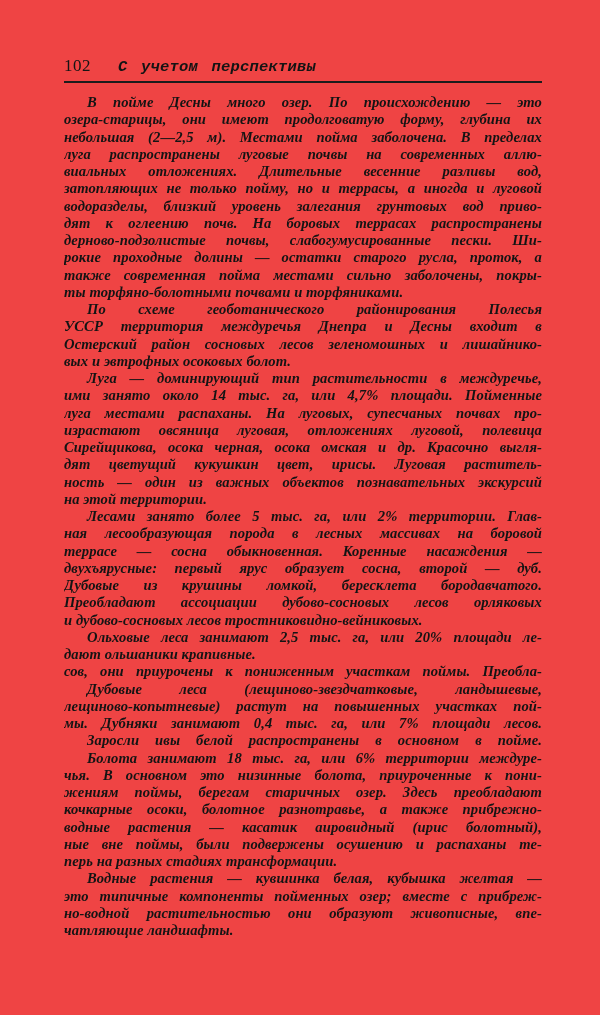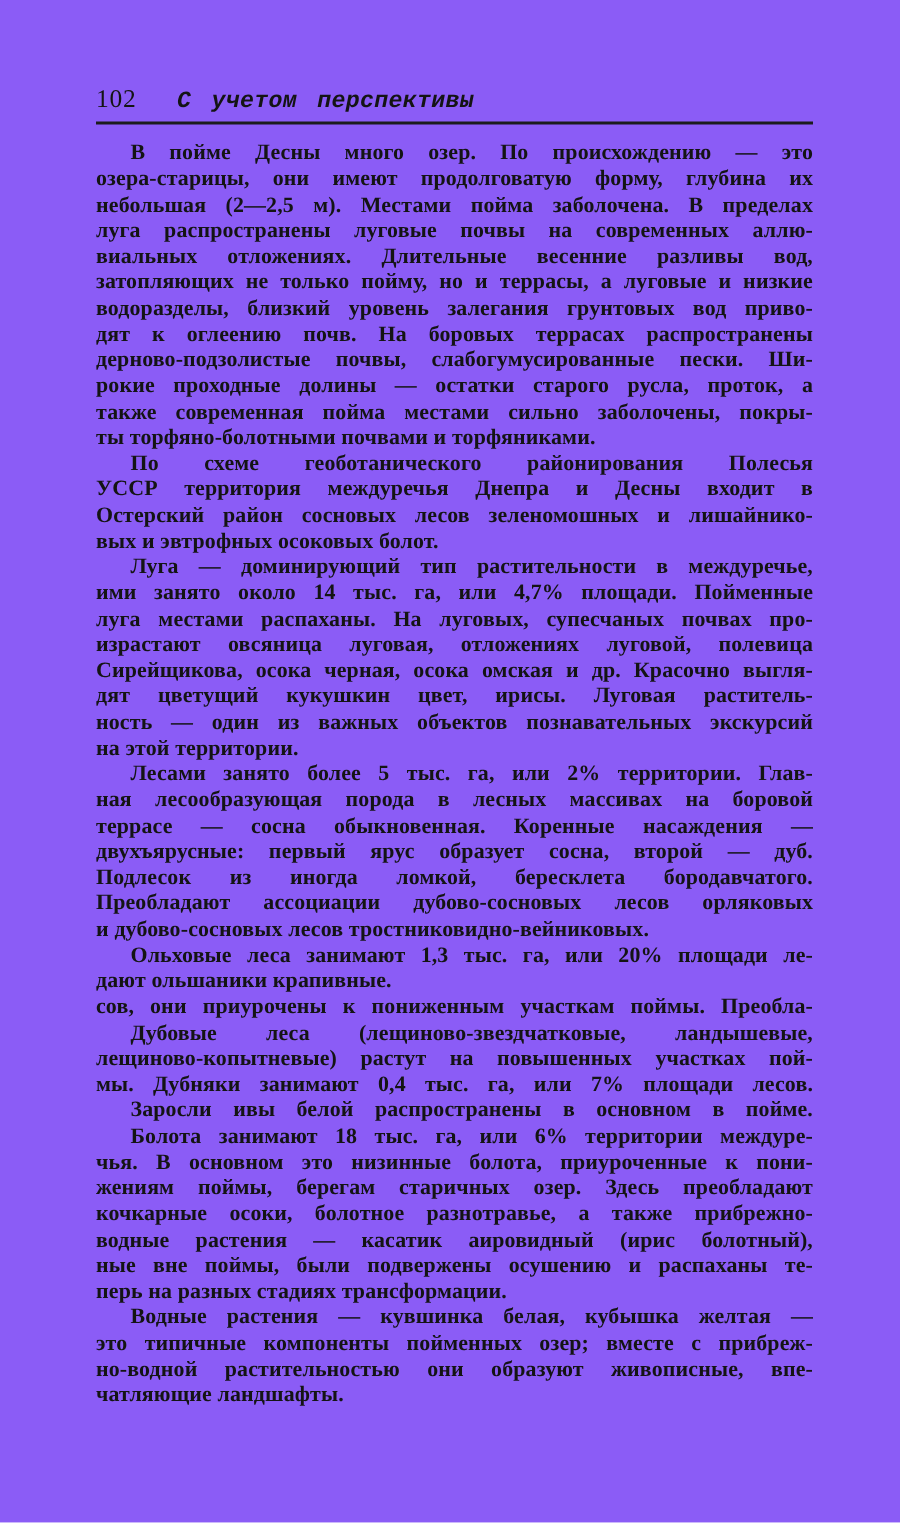--- a/index.html
+++ b/index.html
@@ -57,46 +57,47 @@
 
   .paragraph { margin: 0; }
 
   .line {
     height: 17.25px;
     line-height: 17.25px;
     text-align: justify;
     text-align-last: justify;
     overflow: hidden;
     white-space: nowrap;
+    font-style: italic;
   }
 
   .line.last { text-align-last: left; }
   .line.indent { text-indent: 23px; }
 </style>
 </head>
 <body>
 
-<div class="page" style="background: #8b5cf6; color: rgb(20, 20, 20);">
+<div class="page" style="background: #ef4444; color: rgb(20, 20, 20);">
   <div class="content">
 
     <div class="header">
       <span class="pagenum">102</span>
       <span class="running">С учетом перспективы</span>
     </div>
 
     <div class="rule" style="border-bottom-color: rgb(28, 28, 28);"></div>
 
     <div class="bodytext" id="text-body">
         <div class="paragraph">
           <div class="line indent">В пойме Десны много озер. По происхождению — это</div>
           <div class="line">озера-старицы, они имеют продолговатую форму, глубина их</div>
           <div class="line">небольшая (2—2,5 м). Местами пойма заболочена. В пределах</div>
           <div class="line">луга распространены луговые почвы на современных аллю-</div>
           <div class="line">виальных отложениях. Длительные весенние разливы вод,</div>
-          <div class="line">затопляющих не только пойму, но и террасы, а луговые и низкие</div>
+          <div class="line">затопляющих не только пойму, но и террасы, а иногда и луговой</div>
           <div class="line">водоразделы, близкий уровень залегания грунтовых вод приво-</div>
           <div class="line">дят к оглеению почв. На боровых террасах распространены</div>
           <div class="line">дерново-подзолистые почвы, слабогумусированные пески. Ши-</div>
           <div class="line">рокие проходные долины — остатки старого русла, проток, а</div>
           <div class="line">также современная пойма местами сильно заболочены, покры-</div>
           <div class="line last">ты торфяно-болотными почвами и торфяниками.</div>
         </div>
         <div class="paragraph">
           <div class="line indent">По схеме геоботанического районирования Полесья</div>
           <div class="line">УССР территория междуречья Днепра и Десны входит в</div>
@@ -111,26 +112,26 @@
           <div class="line">Сирейщикова, осока черная, осока омская и др. Красочно выгля-</div>
           <div class="line">дят цветущий кукушкин цвет, ирисы. Луговая раститель-</div>
           <div class="line">ность — один из важных объектов познавательных экскурсий</div>
           <div class="line last">на этой территории.</div>
         </div>
         <div class="paragraph">
           <div class="line indent">Лесами занято более 5 тыс. га, или 2% территории. Глав-</div>
           <div class="line">ная лесообразующая порода в лесных массивах на боровой</div>
           <div class="line">террасе — сосна обыкновенная. Коренные насаждения —</div>
           <div class="line">двухъярусные: первый ярус образует сосна, второй — дуб.</div>
-          <div class="line">Подлесок из иногда ломкой, бересклета бородавчатого.</div>
+          <div class="line">Дубовые из крушины ломкой, бересклета бородавчатого.</div>
           <div class="line">Преобладают ассоциации дубово-сосновых лесов орляковых</div>
           <div class="line last">и дубово-сосновых лесов тростниковидно-вейниковых.</div>
         </div>
         <div class="paragraph">
-          <div class="line indent">Ольховые леса занимают 1,3 тыс. га, или 20% площади ле-</div>
+          <div class="line indent">Ольховые леса занимают 2,5 тыс. га, или 20% площади ле-</div>
           <div class="line last">дают ольшаники крапивные.</div>
           <div class="line">сов, они приурочены к пониженным участкам поймы. Преобла-</div>
         </div>
         <div class="paragraph">
           <div class="line indent">Дубовые леса (лещиново-звездчатковые, ландышевые,</div>
           <div class="line">лещиново-копытневые) растут на повышенных участках пой-</div>
           <div class="line">мы. Дубняки занимают 0,4 тыс. га, или 7% площади лесов.</div>
         </div>
         <div class="paragraph">
           <div class="line indent">Заросли ивы белой распространены в основном в пойме.</div>

